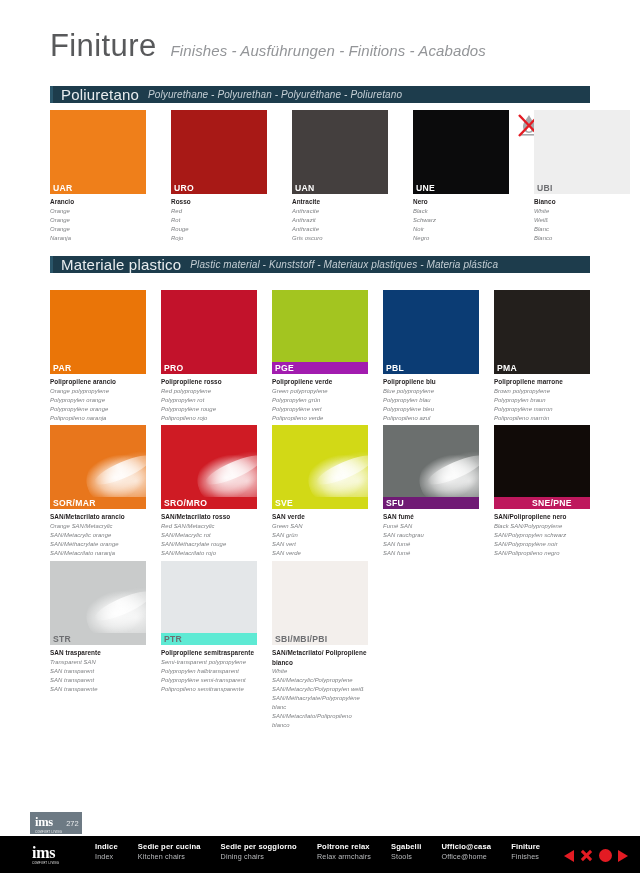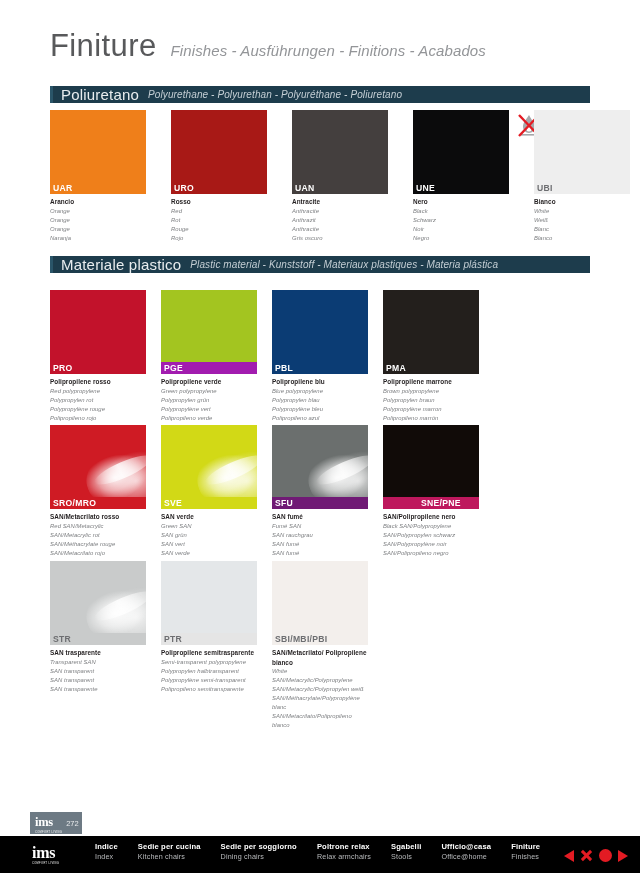--- a/index.html
+++ b/index.html
@@ -183,20 +183,31 @@
       </div>
     </div>
 
   <div class="section-bar" style="top:256px;">
     <span class="sec-it">Materiale plastico</span>
     <span class="sec-tr">Plastic material - Kunststoff - Materiaux plastiques - Materia plástica</span>
   </div>
 
   <div class="grid" style="top:290px;" id="row-pl-0">
       <div class="cell">
+        <div class="swatch" style="background: rgb(234, 117, 8);"></div>
+        <div class="code-bar" style="background: rgb(234, 117, 8); color: rgb(255, 255, 255);">PAR</div>
+        <div class="names">
+          <div class="nm-it">Polipropilene arancio</div>
+          <div class="nm-tr">Orange polypropylene</div>
+          <div class="nm-tr">Polypropylen orange</div>
+          <div class="nm-tr">Polypropylène orange</div>
+          <div class="nm-tr">Polipropileno naranja</div>
+        </div>
+      </div>
+      <div class="cell">
         <div class="swatch" style="background: rgb(194, 18, 43);"></div>
         <div class="code-bar" style="background: rgb(194, 18, 43); color: rgb(255, 255, 255);">PRO</div>
         <div class="names">
           <div class="nm-it">Polipropilene rosso</div>
           <div class="nm-tr">Red polypropylene</div>
           <div class="nm-tr">Polypropylen rot</div>
           <div class="nm-tr">Polypropylène rouge</div>
           <div class="nm-tr">Polipropileno rojo</div>
         </div>
       </div>
@@ -229,20 +240,31 @@
           <div class="nm-it">Polipropilene marrone</div>
           <div class="nm-tr">Brown polypropylene</div>
           <div class="nm-tr">Polypropylen braun</div>
           <div class="nm-tr">Polypropylène marron</div>
           <div class="nm-tr">Polipropileno marrón</div>
         </div>
       </div>
     </div>
   <div class="grid" style="top:425px;" id="row-pl-1">
       <div class="cell">
+        <div class="swatch gloss" style="background: rgb(232, 118, 28);"></div>
+        <div class="code-bar" style="background: rgb(232, 118, 28); color: rgb(255, 255, 255);">SOR/MAR</div>
+        <div class="names">
+          <div class="nm-it">SAN/Metacrilato arancio</div>
+          <div class="nm-tr">Orange SAN/Metacrylic</div>
+          <div class="nm-tr">SAN/Metacrylic orange</div>
+          <div class="nm-tr">SAN/Méthacrylate orange</div>
+          <div class="nm-tr">SAN/Metacrilato naranja</div>
+        </div>
+      </div>
+      <div class="cell">
         <div class="swatch gloss" style="background: rgb(207, 27, 36);"></div>
         <div class="code-bar" style="background: rgb(207, 27, 36); color: rgb(255, 255, 255);">SRO/MRO</div>
         <div class="names">
           <div class="nm-it">SAN/Metacrilato rosso</div>
           <div class="nm-tr">Red SAN/Metacrylic</div>
           <div class="nm-tr">SAN/Metacrylic rot</div>
           <div class="nm-tr">SAN/Méthacrylate rouge</div>
           <div class="nm-tr">SAN/Metacrilato rojo</div>
         </div>
       </div>
@@ -287,21 +309,21 @@
         <div class="names">
           <div class="nm-it">SAN trasparente</div>
           <div class="nm-tr">Transparent SAN</div>
           <div class="nm-tr">SAN transparent</div>
           <div class="nm-tr">SAN transparent</div>
           <div class="nm-tr">SAN transparente</div>
         </div>
       </div>
       <div class="cell">
         <div class="swatch" style="background: rgb(228, 231, 233);"></div>
-        <div class="code-bar" style="background: #e5e5e5; color: rgb(109, 110, 113);">PTR</div>
+        <div class="code-bar" style="background: #5eead4; color: rgb(109, 110, 113);">PTR</div>
         <div class="names">
           <div class="nm-it">Polipropilene semitrasparente</div>
           <div class="nm-tr">Semi-transparent polypropylene</div>
           <div class="nm-tr">Polypropylen halbtransparent</div>
           <div class="nm-tr">Polypropylène semi-transparent</div>
           <div class="nm-tr">Polipropileno semitransparente</div>
         </div>
       </div>
       <div class="cell">
         <div class="swatch" style="background: rgb(243, 239, 236);"></div>

